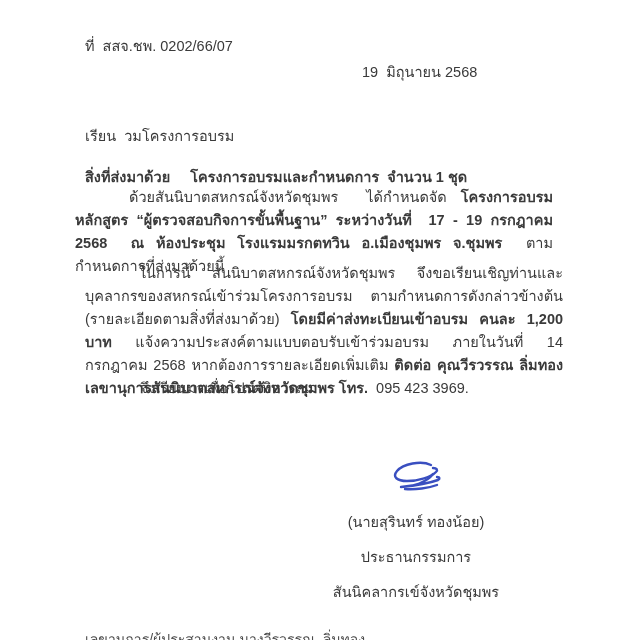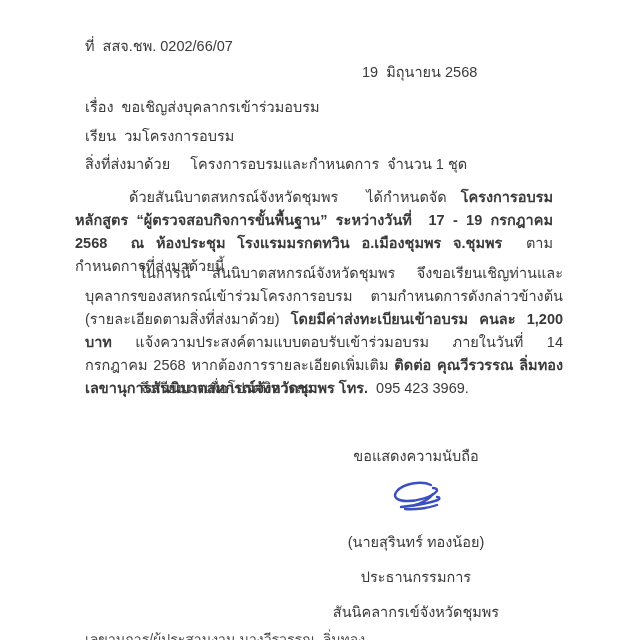--- a/index.html
+++ b/index.html
@@ -54,34 +54,32 @@
 </style>
 </head>
 <body>
 
 <div class="page">
 
   <div class="abs line" style="left:85px; top:36px;">ที่  สสจ.ชพ. 0202/66/07</div>
 
   <div class="abs line" style="left:362px; top:62px;">19  มิถุนายน 2568</div>
 
-  <div class="abs line" style="left:85px; top:97px;">เรื่อง  ขอเชิญส่งบุคลากรเข้าร่วมอบรม</div>
 
   <div class="abs line" style="left:85px; top:126px;">เรียน  วมโครงการอบรม</div>
 
-  <div class="abs line" style="left:85px; top:154px;">สิ่งที่ส่งมาด้วย     โครงการอบรมและกำหนดการ  จำนวน 1 ชุด</div>
+  <div class="abs line" style="left:85px; top:167px;font-weight:bold;">สิ่งที่ส่งมาด้วย     โครงการอบรมและกำหนดการ  จำนวน 1 ชุด</div>
 
   <div class="abs para" style="left:75px; top:186px;"><span>ด้วยสันนิบาตสหกรณ์จังหวัดชุมพร  ได้กำหนดจัด </span><span class="b">โครงการอบรม หลักสูตร “ผู้ตรวจสอบกิจการขั้นพื้นฐาน” ระหว่างวันที่  17 - 19 กรกฎาคม 2568  ณ ห้องประชุม โรงแรมมรกตทวิน อ.เมืองชุมพร จ.ชุมพร</span><span>  ตามกำหนดการที่ส่งมาด้วยนี้</span></div>
 
   <div class="abs para" style="left:85px; top:262px;"><span>ในการนี้ สันนิบาตสหกรณ์จังหวัดชุมพร จึงขอเรียนเชิญท่านและบุคลากรของสหกรณ์เข้าร่วมโครงการอบรม ตามกำหนดการดังกล่าวข้างต้น (รายละเอียดตามสิ่งที่ส่งมาด้วย) </span><span class="b">โดยมีค่าส่งทะเบียนเข้าอบรม คนละ 1,200 บาท</span><span> แจ้งความประสงค์ตามแบบตอบรับเข้าร่วมอบรม ภายในวันที่ 14 กรกฎาคม 2568 หากต้องการรายละเอียดเพิ่มเติม </span><span class="b">ติดต่อ คุณวีรวรรณ ลิ่มทอง เลขานุการสันนิบาตสหกรณ์จังหวัดชุมพร โทร.</span><span>  095 423 3969.</span></div>
 
   <div class="abs line" style="left:140px; top:378px;">จึงเรียนมาเพื่อโปรดพิจารณา</div>
 
   <div class="sig-block">
-    <div>ขอแสดงความนับถือ</div>
     <div class="sig-img-wrap">
       <svg width="70" height="44" viewBox="0 0 70 44" aria-hidden="true">
         <g fill="none" stroke="#3a4fc0" stroke-width="2.4" stroke-linecap="round" stroke-linejoin="round">
           <path d="M50 7 C40 2, 22 6, 16 13 C11 19, 16 23, 26 23 C38 23, 50 19, 55 14 C57 12, 56 10, 52 10"></path>
           <path d="M52 16 C46 24, 32 29, 20 29 C30 28, 46 26, 57 22 C59 21, 59 19, 56 19"></path>
           <path d="M24 31 C34 32, 48 30, 56 27"></path>
         </g>
       </svg>
     </div>
     <div class="sig-name">(นายสุรินทร์ ทองน้อย)</div>

